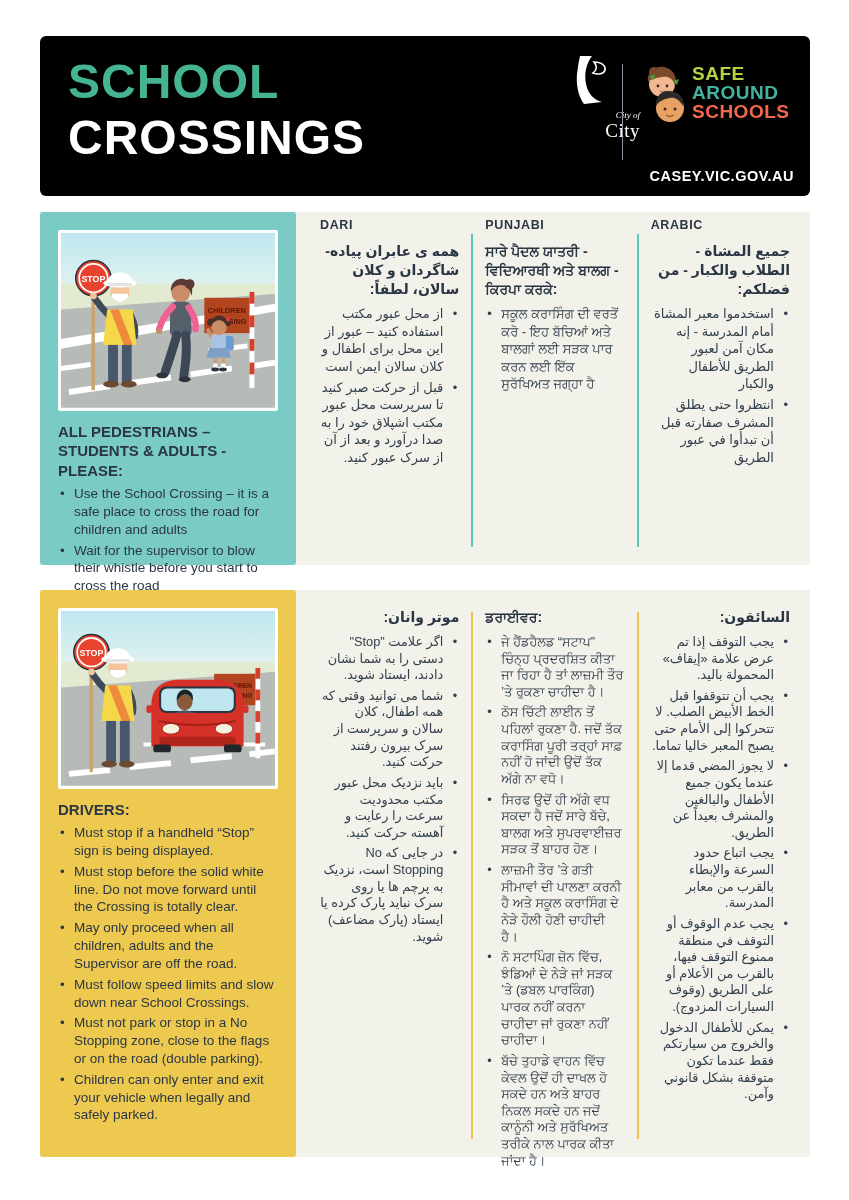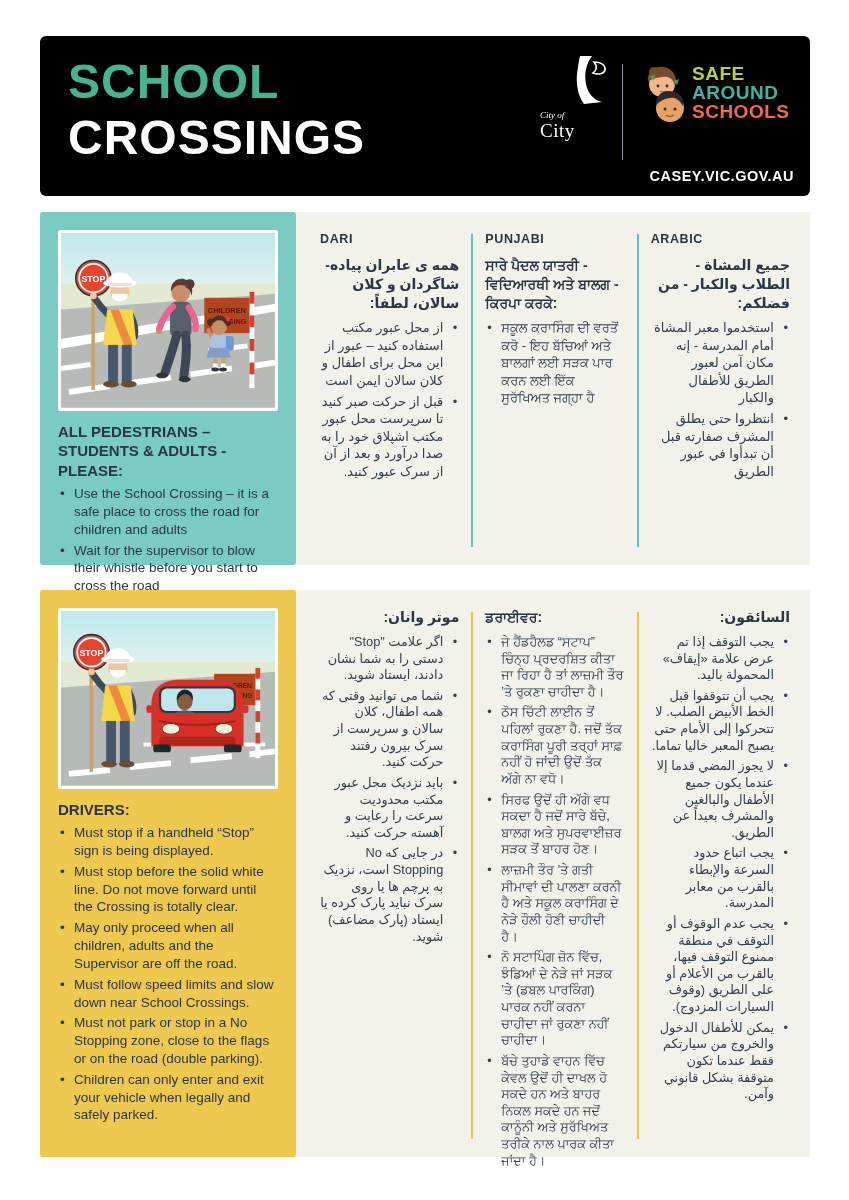--- a/index.html
+++ b/index.html
@@ -7,21 +7,21 @@
   body { font-family:"Liberation Sans","DejaVu Sans",sans-serif; color:#333f4c; }
   .page { position:relative; width:849px; height:1200px; background:#ffffff; overflow:hidden; }
 
   
   .header { position:absolute; left:40px; top:36px; width:770px; height:160px;
             background:#000000; border-radius:6px; }
   .title { position:absolute; left:28px; top:18px; font-weight:bold; font-size:48px;
            line-height:56px; letter-spacing:1px; }
   .title .l1 { color:#45b493; }
   .title .l2 { color:#ffffff; }
-  .casey-logo { position:absolute; left:500px; top:18px; width:100px; text-align:left; color:#fff; }
+  .casey-logo { position:absolute; left:500px; top:18px; width:100px; text-align:right; color:#fff; }
   .casey-emblem { display:block; margin:0 auto 2px auto; }
   .casey-cityof { font-family:"Liberation Serif","DejaVu Serif",serif; font-style:italic; font-size:9px; }
   .casey-name { font-family:"Liberation Serif","DejaVu Serif",serif; font-size:19px; letter-spacing:0.5px; }
   .header-divider { position:absolute; left:582px; top:28px; width:1px; height:96px; background:#8a94a0; }
   .sas-logo { position:absolute; left:600px; top:28px; display:flex; align-items:flex-start; }
   .sas-text { font-weight:bold; font-size:19px; line-height:19px; letter-spacing:0.5px; }
   .sas-text .s1 { color:#b4d244; }
   .sas-text .s2 { color:#43b3a0; }
   .sas-text .s3 { color:#f2684c; }
   .header-url { position:absolute; right:16px; bottom:12px; color:#ffffff; font-weight:bold;
@@ -38,21 +38,21 @@
   .illus-frame { background:#ffffff; padding:3px; border-radius:2px; }
   .illus-frame svg { display:block; width:100%; height:auto; }
   .card-heading { margin-top:11px; font-weight:bold; font-size:15px; line-height:1.3; color:#2b3644; }
   .card ul { margin-top:5px; font-size:13.5px; line-height:1.32; color:#2b3644; }
 
   ul.bullets { list-style:none; }
   ul.bullets li { position:relative; padding-inline-start:16px; margin-bottom:3px; }
   ul.bullets li::before { content:"\2022"; position:absolute; inset-inline-start:2px; }
 
   .columns { flex:1; display:flex; padding:0 10px 0 14px; }
-  .col { flex:1; padding:19px 10px 14px 10px; font-size:13px; line-height:1.34; color:#33404d; }
+  .col { flex:1; padding:5px 10px 14px 10px; font-size:13px; line-height:1.34; color:#33404d; }
   .col-label { font-weight:bold; font-size:12.5px; letter-spacing:0.6px; color:#2b3644; margin-bottom:8px; }
   .col-heading { font-weight:bold; font-size:14px; line-height:1.35; color:#2b3644; margin-bottom:7px; }
   .col ul.bullets li { margin-bottom:4px; }
   .vsep { flex:0 0 2px; margin:22px 2px 18px 2px; }
   .vsep-teal { background:#5ec5c1; }
   .vsep-yellow { background:#edc44a; }
   .section-bottom .col { padding-top:18px; font-size:12.8px; line-height:1.3; }
 </style>
 </head>
 <body>

